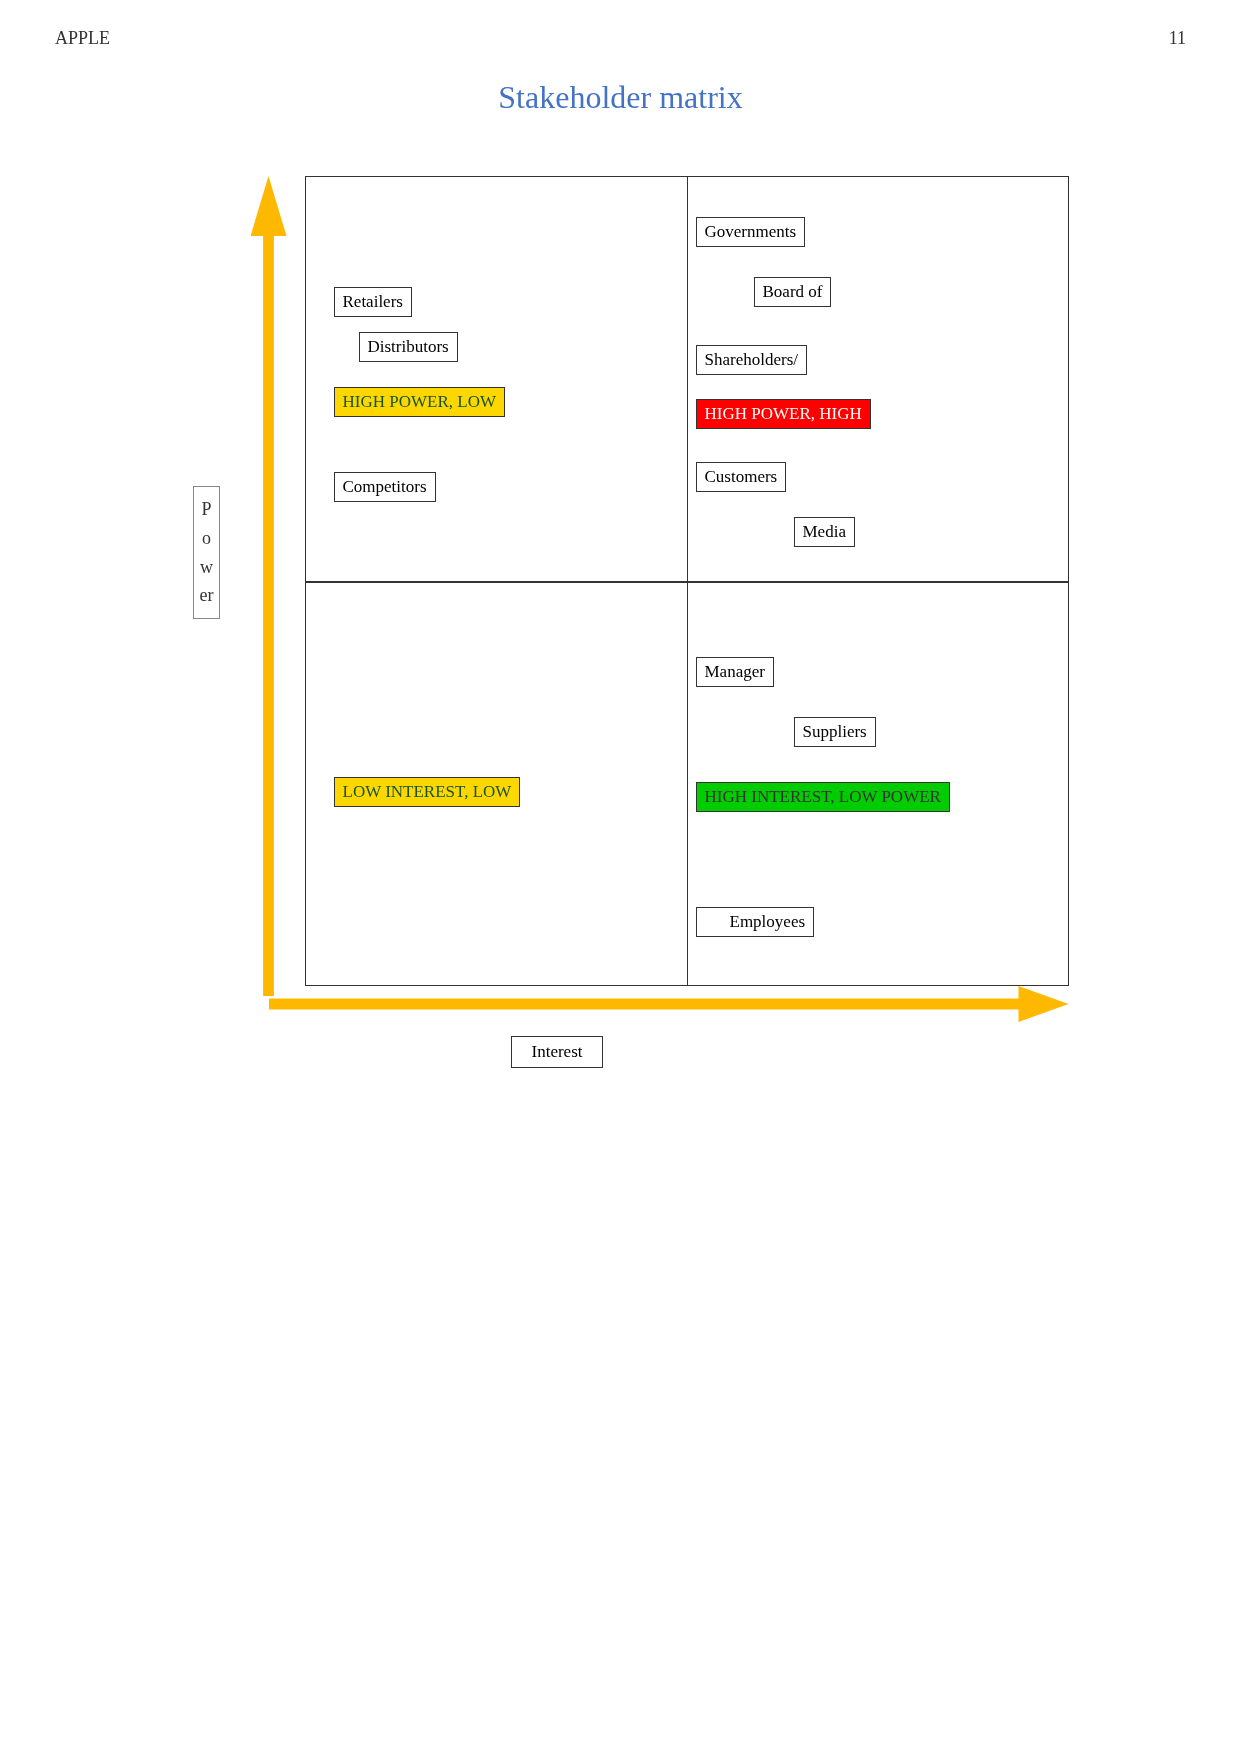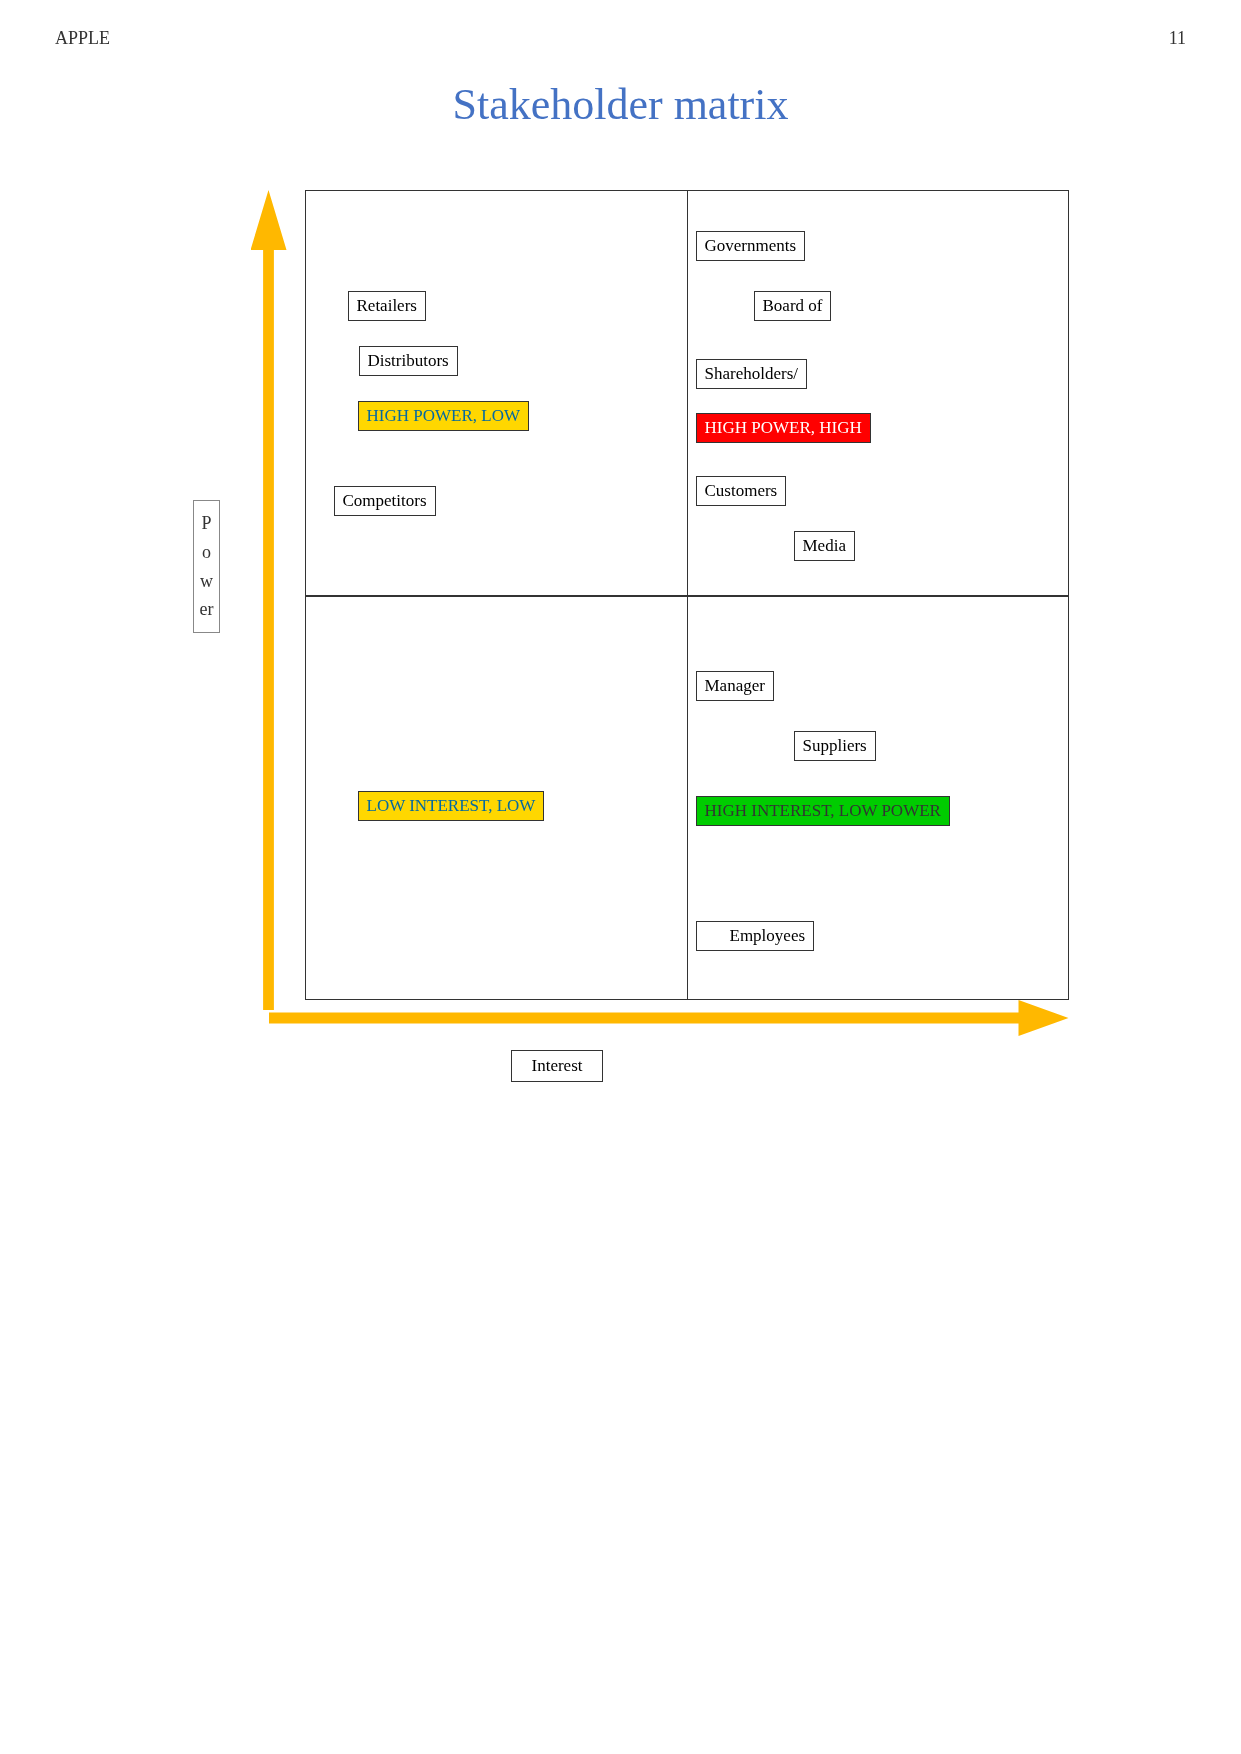--- a/index.html
+++ b/index.html
@@ -16,21 +16,21 @@
       display: flex;
       justify-content: space-between;
       padding: 28px 55px 0 55px;
       font-size: 18px;
       color: #333;
     }
 
     .page-title {
       text-align: center;
       margin-top: 30px;
-      font-size: 44px;
+      font-size: 32px;
       color: #4472C4;
       font-weight: normal;
     }
 
     
     .diagram-area {
       position: relative;
       margin: 60px auto 0 auto;
       width: 900px;
       height: 900px;
@@ -108,22 +108,21 @@
       position: absolute;
       border: 1.5px solid #333;
       padding: 4px 8px;
       font-size: 17px;
       background: #fff;
       white-space: nowrap;
     }
 
     .stakeholder-box.yellow-bg {
       background: #FFD700;
-      color: #0369a1;
-      margin-left: 24px;
+      color: #14532d;
     }
 
     .stakeholder-box.red-bg {
       background: #FF0000;
       color: #fff;
     }
 
     .stakeholder-box.green-bg {
       background: #00CC00;
       color: #333;
@@ -158,21 +157,21 @@
     <span>P</span>
     <span>o</span>
     <span>w</span>
     <span>er</span>
   </div>
 
   <div class="matrix-grid">
     <div class="h-divider"></div>
     <div class="v-divider"></div>
 
-    <div class="stakeholder-box" style="left: 28px; top: 100px; margin-left: 14px;">
+    <div class="stakeholder-box" style="left: 28px; top: 110px;">
       <span>Retailers</span>
     </div>
 
     <div class="stakeholder-box" style="left: 28px; top: 155px; margin-left: 25px;">
       <span>Distributors</span>
     </div>
 
     <div class="stakeholder-box yellow-bg" style="left: 28px; top: 210px;">
       <span>HIGH POWER, LOW</span>
     </div>

